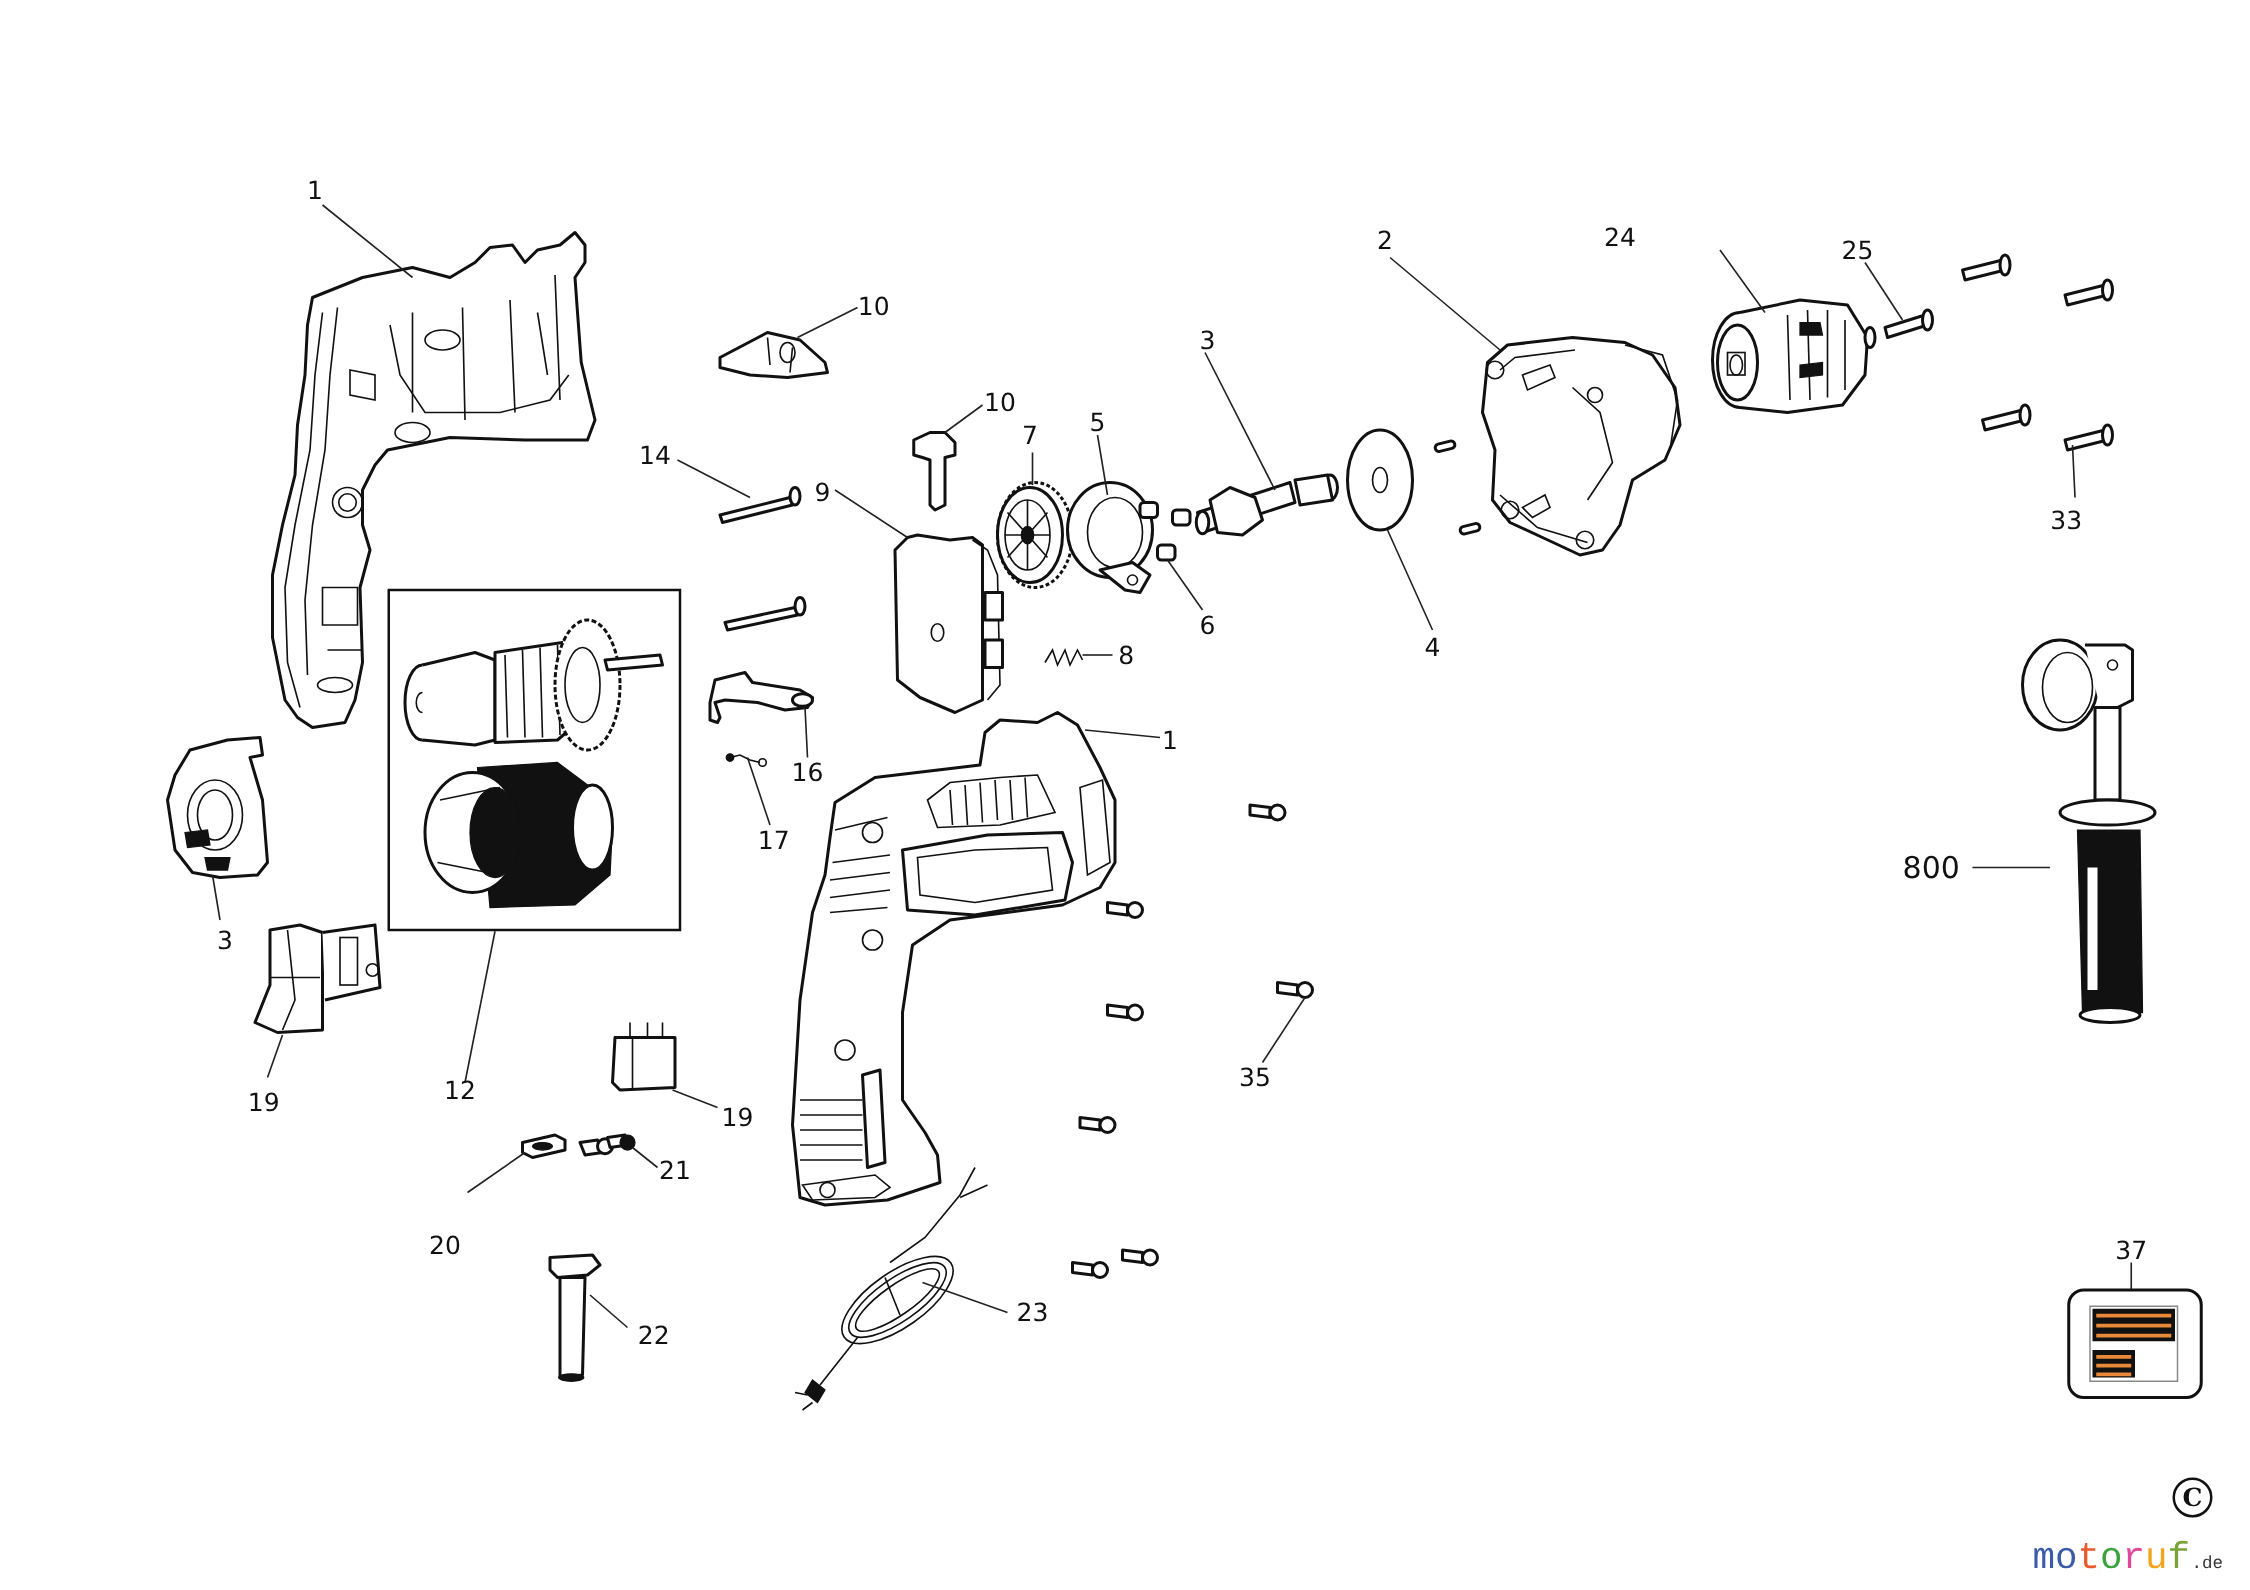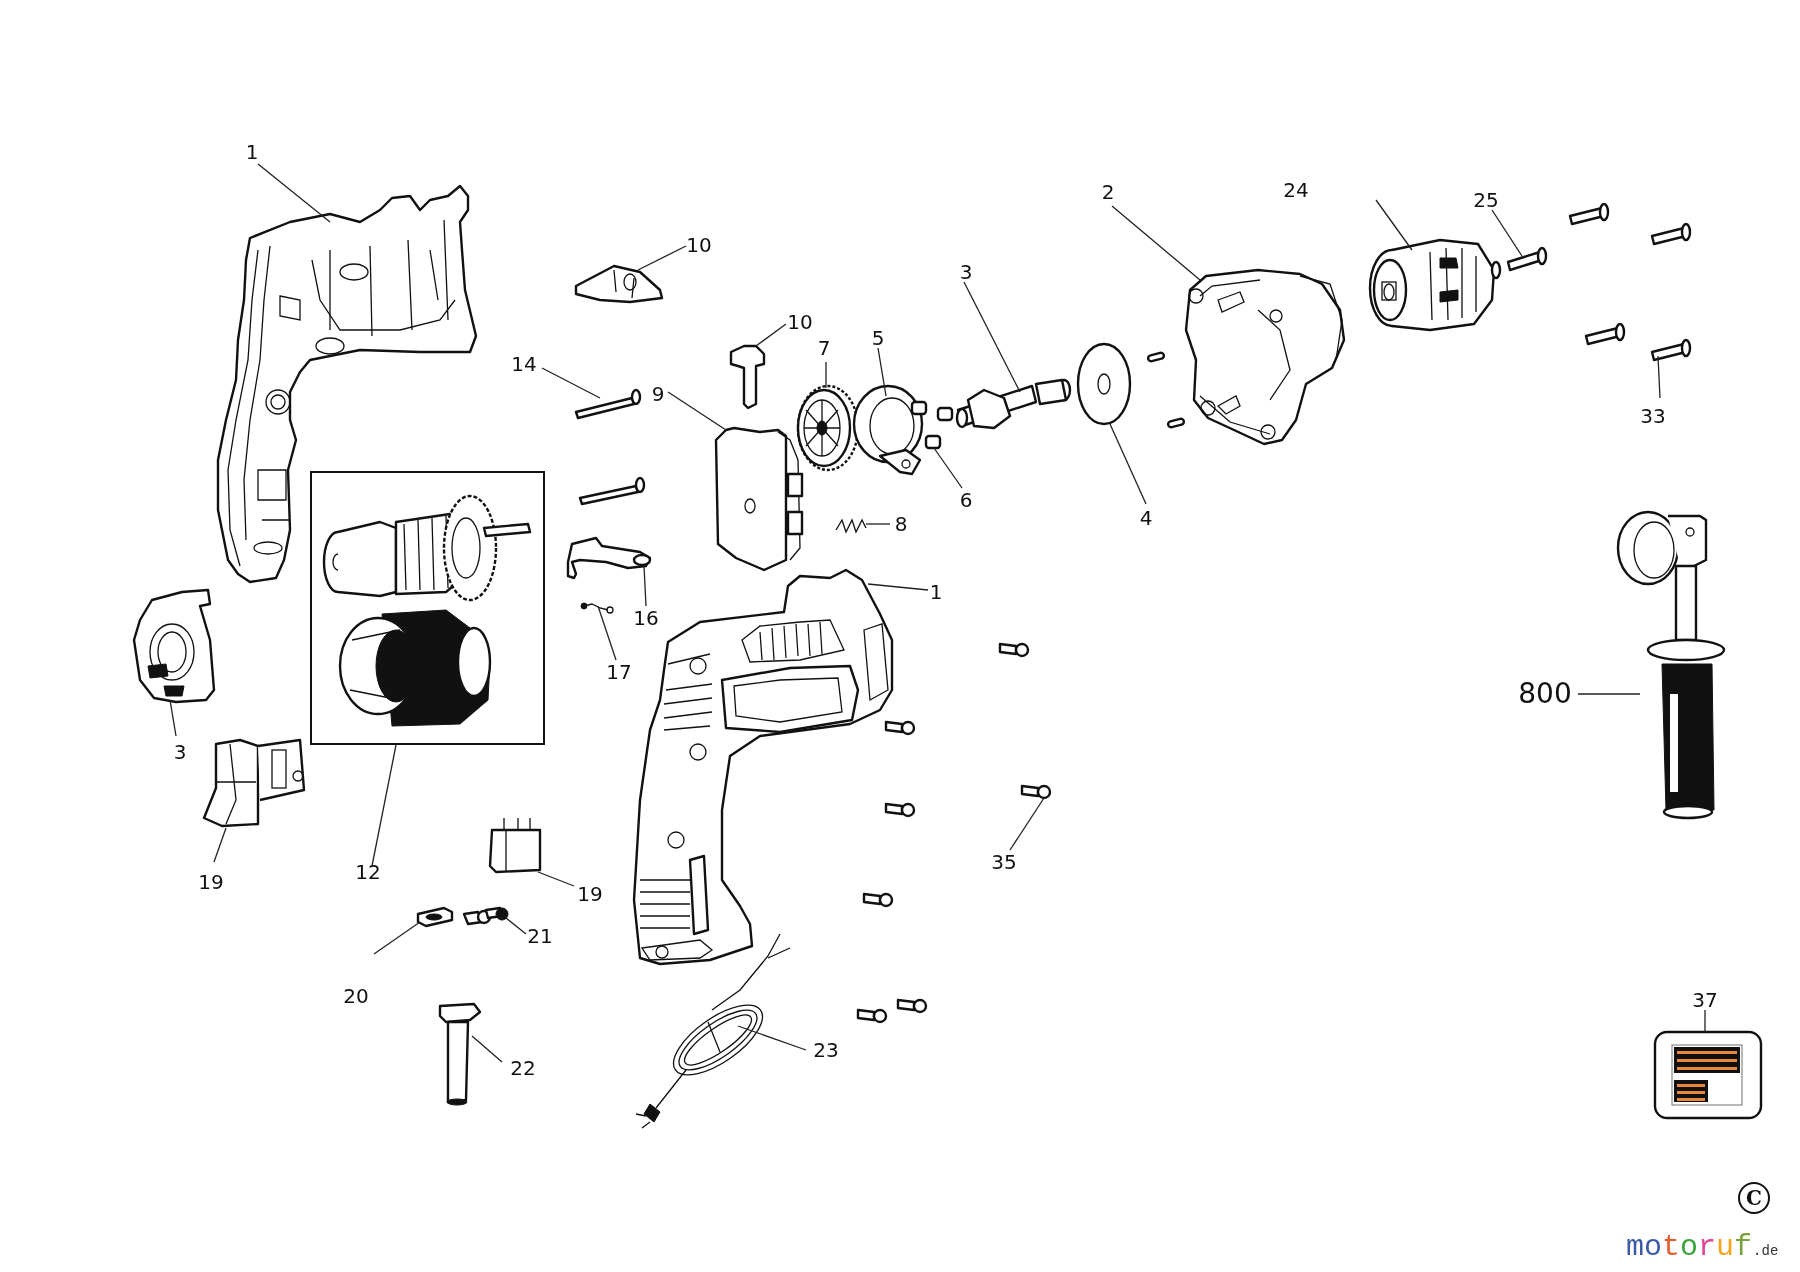--- a/index.html
+++ b/index.html
@@ -1,19 +1,19 @@
 <!DOCTYPE html>
 <html><head>
 <meta charset="utf-8">
 <style>
   html, body { margin: 0; padding: 0; background: #ffffff; }
   body { width: 1800px; height: 1272px; position: relative; overflow: hidden; font-family: "DejaVu Sans", sans-serif; }
   #canvas { position: absolute; left: 0; top: 0; width: 1800px; height: 1272px; }
   .label { position: absolute; font-family: "DejaVu Sans", sans-serif; font-size: 20px; color: #111; line-height: 1; transform: translate(-50%, -50%); white-space: nowrap; }
-  .label.big { font-size: 28px; }
+  .label.big { font-size: 24px; }
   .copyright { position: absolute; left: 1738px; top: 1182px; width: 28px; height: 28px; border: 2.5px solid #111; border-radius: 50%; font-family: "DejaVu Serif", serif; font-weight: bold; font-size: 20px; text-align: center; line-height: 28px; color: #111; }
   .brand { position: absolute; left: 1626px; top: 1230px; font-family: Liberation Mono, monospace; font-size: 30px; letter-spacing: 0px; }
   .brand span { display: inline-block; }
   .brand .tld { font-size: 14px; color: #333; margin-left: 1px; }
   .part-stroke { fill: #fff; stroke: #111; stroke-width: 2.4; stroke-linejoin: round; }
   .thin { fill: none; stroke: #111; stroke-width: 1.3; }
   .leader { stroke: #222; stroke-width: 1.3; fill: none; }
   .dark { fill: #111; stroke: #111; }
 </style>
 </head>

